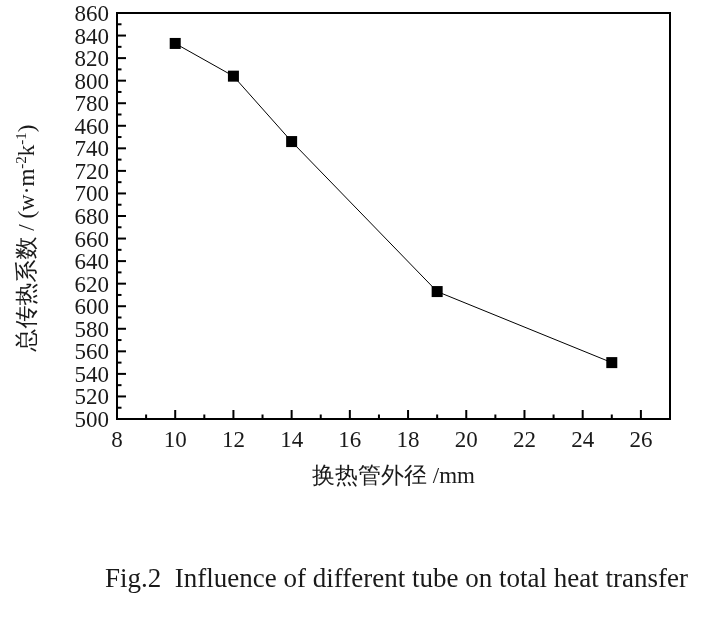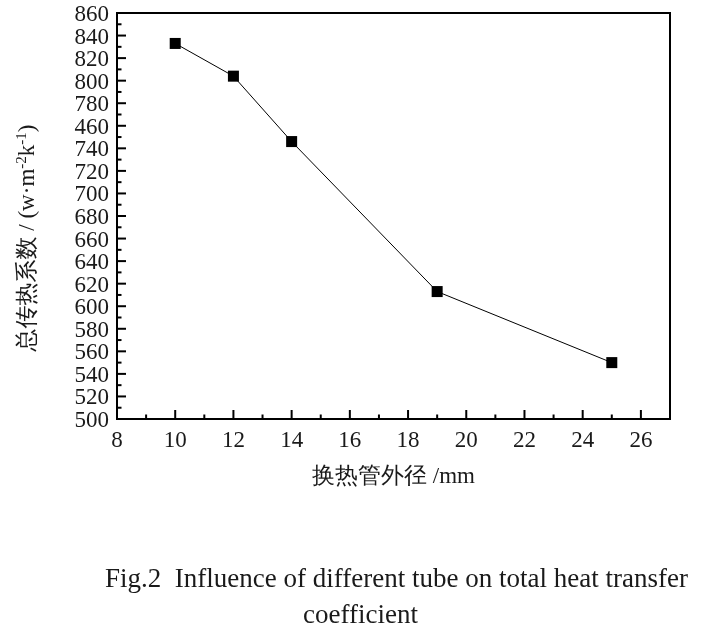--- a/index.html
+++ b/index.html
@@ -172,14 +172,13 @@
         <polyline points="175.21052631578948,43.44999999999999 233.42105263157896,76.15555555555557 291.63157894736844,141.56666666666666 437.1578947368421,291.56111111111113 611.7894736842105,362.6111111111111" fill="none" stroke="#000000" stroke-width="1"></polyline>
         <g>
           <rect x="169.71052631578948" y="37.94999999999999" width="11" height="11" fill="#000000"></rect>
           <rect x="227.92105263157896" y="70.65555555555557" width="11" height="11" fill="#000000"></rect>
           <rect x="286.13157894736844" y="136.06666666666666" width="11" height="11" fill="#000000"></rect>
           <rect x="431.6578947368421" y="286.06111111111113" width="11" height="11" fill="#000000"></rect>
           <rect x="606.2894736842105" y="357.1111111111111" width="11" height="11" fill="#000000"></rect>
         </g>
       </svg></div>
   <div class="caption-en-1">Fig.2  Influence of different tube on total heat transfer</div>
-  <div class="caption-en-2">coefficient</div>
 </div>
 
 </body></html>

